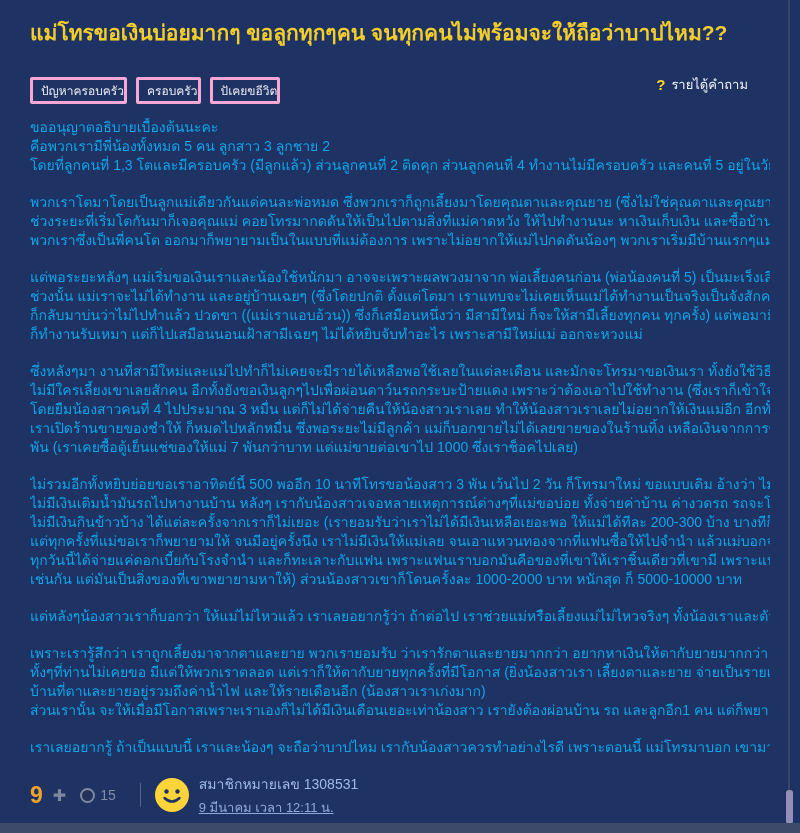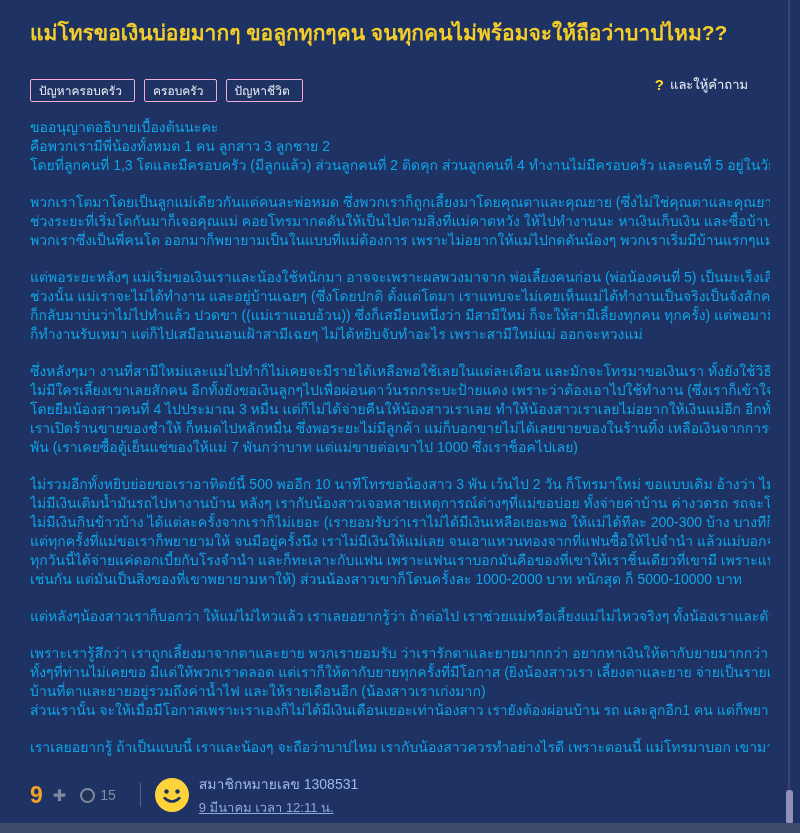--- a/index.html
+++ b/index.html
@@ -9,22 +9,22 @@
     font-family:"Liberation Sans","DejaVu Sans",sans-serif;
     color:#d6dbe8;
   }
   .page{padding:16px 30px 0 30px;position:relative;height:817px;box-sizing:border-box;}
   .post-title{
     color:#f3cd2a;font-size:21px;font-weight:bold;line-height:26px;
     margin:4px 0 32px 0;white-space:nowrap;overflow:hidden;
   }
   .tags-row{display:flex;align-items:center;gap:9px;position:relative;height:24px;margin-bottom:4px;}
   .tag{
-    border:1px solid #f9a8d4;color:#e9edf5;font-size:12px;line-height:12px;
-    padding:5px 12px 4px 8px;border-radius:2px;background:transparent;cursor:pointer;white-space:nowrap;
+    border:3px solid #f9a8d4;color:#e9edf5;font-size:12px;line-height:12px;
+    padding:5px 0 4px 8px;border-radius:2px;background:transparent;cursor:pointer;white-space:nowrap;
   }
   .type-badge{position:absolute;right:22px;top:-4px;display:flex;align-items:center;gap:6px;font-size:13px;color:#eef1f7;}
   .type-badge .qmark{color:#ffd71e;font-weight:bold;font-size:15px;}
   .body-text{margin-top:16px;font-size:14px;line-height:19px;color:#0ea5e9;}
   .paragraph{margin:0 0 18px 0;}
   .line{white-space:nowrap;overflow:hidden;}
   .footer-row{display:flex;align-items:center;margin-top:4px;height:40px;}
   .score{color:#f0a32a;font-size:23px;font-weight:bold;margin-right:10px;}
   .plus-icon{color:#7d889e;font-size:16px;margin-right:14px;cursor:pointer;}
   .reactions{display:flex;align-items:center;gap:5px;color:#828ca2;font-size:14px;margin-right:24px;}
@@ -62,32 +62,32 @@
 
 <div class="page">
 
   <h1 class="post-title">แม่โทรขอเงินบ่อยมากๆ ขอลูกทุกๆคน จนทุกคนไม่พร้อมจะให้ถือว่าบาปไหม??</h1>
 
   <div class="tags-row">
 
     <span id="tags-mount" style="display:flex;gap:9px;">
         <span class="tag">ปัญหาครอบครัว</span>
         <span class="tag">ครอบครัว</span>
-        <span class="tag">ปัญหาชีวิต</span>
+        <span class="tag">ปัเคยขอีวิต</span>
       </span>
     <span class="type-badge">
       <span class="qmark">?</span>
-      <span>และใหู้คำถาม</span>
+      <span>รายไดู้คำถาม</span>
     </span>
   </div>
 
   <div class="body-text" id="body-mount">
       <div class="paragraph">
         <div class="line">ขออนุญาตอธิบายเบื้องต้นนะคะ</div>
-        <div class="line">คือพวกเรามีพี่น้องทั้งหมด 1 คน ลูกสาว 3 ลูกชาย 2</div>
+        <div class="line">คือพวกเรามีพี่น้องทั้งหมด 5 คน ลูกสาว 3 ลูกชาย 2</div>
         <div class="line">โดยที่ลูกคนที่ 1,3 โตและมีครอบครัว (มีลูกแล้ว) ส่วนลูกคนที่ 2 ติดคุก ส่วนลูกคนที่ 4 ทำงานไม่มีครอบครัว และคนที่ 5 อยู่ในวัยเรียน</div>
       </div>
       <div class="paragraph">
         <div class="line">พวกเราโตมาโดยเป็นลูกแม่เดียวกันแต่คนละพ่อหมด ซึ่งพวกเราก็ถูกเลี้ยงมาโดยคุณตาและคุณยาย (ซึ่งไม่ใช่คุณตาและคุณยายแท้ๆ)</div>
         <div class="line">ช่วงระยะที่เริ่มโตกันมาก็เจอคุณแม่ คอยโทรมากดดันให้เป็นไปตามสิ่งที่แม่คาดหวัง ให้ไปทำงานนะ หาเงินเก็บเงิน และซื้อบ้านเป็นของตัวเอง</div>
         <div class="line">พวกเราซึ่งเป็นพี่คนโต ออกมาก็พยายามเป็นในแบบที่แม่ต้องการ เพราะไม่อยากให้แม่ไปกดดันน้องๆ พวกเราเริ่มมีบ้านแรกๆแม่ก็ยินดีปรีดา</div>
       </div>
       <div class="paragraph">
         <div class="line">แต่พอระยะหลังๆ แม่เริ่มขอเงินเราและน้องใช้หนักมา อาจจะเพราะผลพวงมาจาก พ่อเลี้ยงคนก่อน (พ่อน้องคนที่ 5) เป็นมะเร็งเสียไปเมื่อ 4 ปีก่อน</div>
         <div class="line">ช่วงนั้น แม่เราจะไม่ได้ทำงาน และอยู่บ้านเฉยๆ (ซึ่งโดยปกติ ตั้งแต่โตมา เราแทบจะไม่เคยเห็นแม่ได้ทำงานเป็นจริงเป็นจังสักครั้ง เคยมีไปลองขายของ</div>

